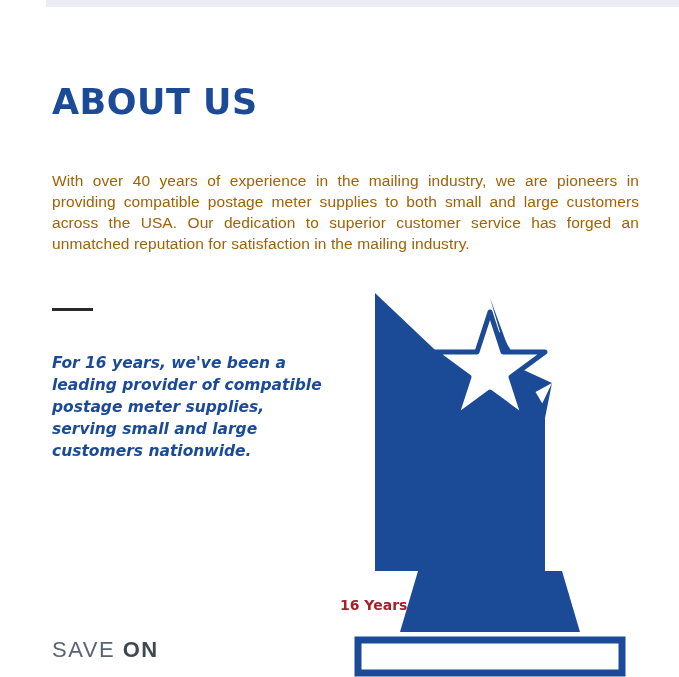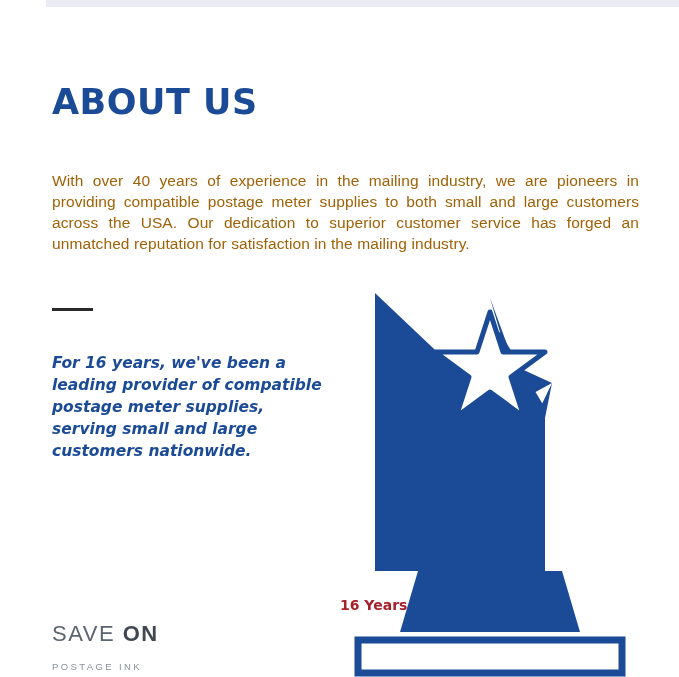--- a/index.html
+++ b/index.html
@@ -96,20 +96,21 @@
     left: 52px;
     top: 622px;
     width: 170px;
   }
   .logo-main {
     font-size: 22px;
     letter-spacing: 1.5px;
     color: #5b6470;
     font-family: "Liberation Sans", sans-serif;
     line-height: 24px;
+    margin-top: 16px;
   }
   .logo-main .on {
     font-weight: bold;
     color: #3f4750;
   }
   .logo-sub {
     font-size: 9.5px;
     letter-spacing: 2.4px;
     color: #8a929c;
     margin-top: 15px;

